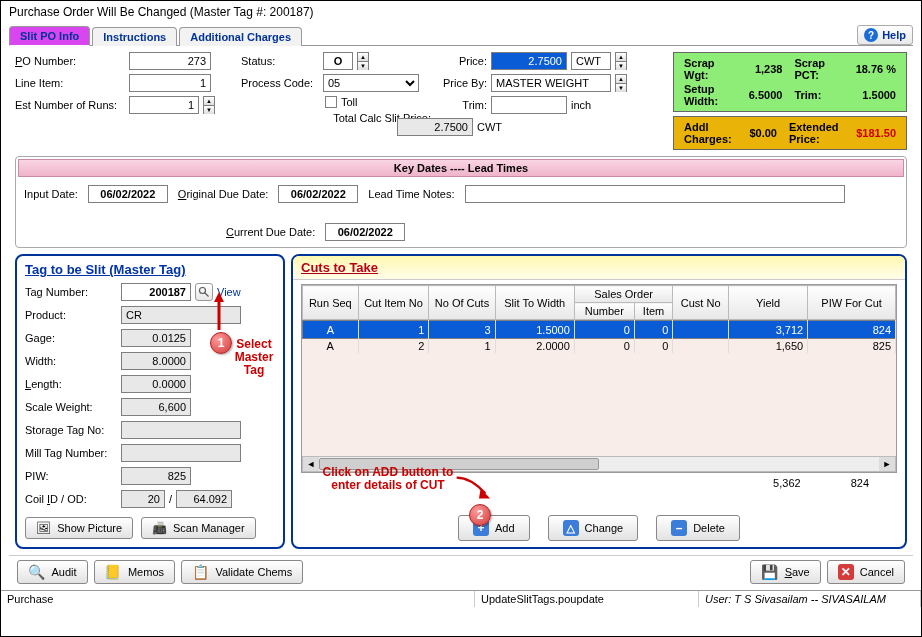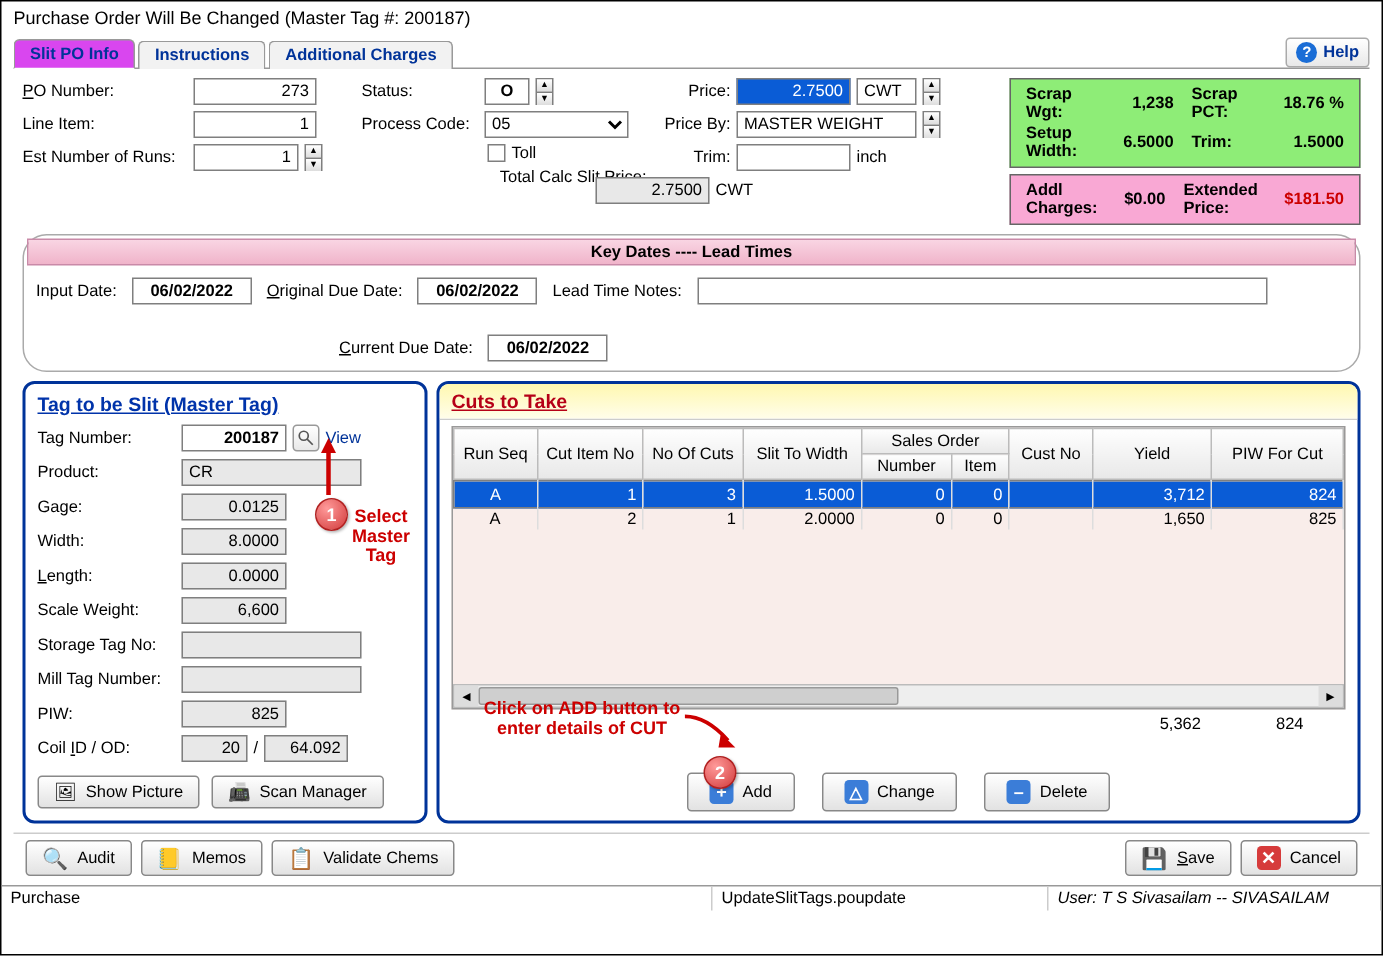--- a/index.html
+++ b/index.html
@@ -79,26 +79,26 @@
 .summary {
   display: grid;
   grid-template-columns: auto auto auto auto;
   column-gap: 12px;
   row-gap: 2px;
   align-items: center;
   font-weight: bold;
 }
 .summary .val { text-align: right; }
 .summary-box-green { background: #8eed77; border: 1px solid #666; padding: 4px 10px; }
-.summary-box-yellow { background: #f9a8d4; border: 1px solid #666; padding: 4px 10px; margin-top: 4px; }
+.summary-box-yellow { background: #eab308; border: 1px solid #666; padding: 4px 10px; margin-top: 4px; }
 .red { color: #cc0000; }
 .keydates {
   margin: 6px 6px;
   border: 1px solid #aaa;
-  border-radius: 16px;
+  border-radius: 4px;
 }
 .kd-title {
   background: linear-gradient(#f9d5e3,#f0b4ca);
   border: 1px solid #c98aa8;
   text-align: center;
   font-weight: bold;
   padding: 2px;
   margin: 2px;
 }
 .kd-body { padding: 6px 8px; display: flex; gap: 10px; align-items: center; flex-wrap: wrap; }

